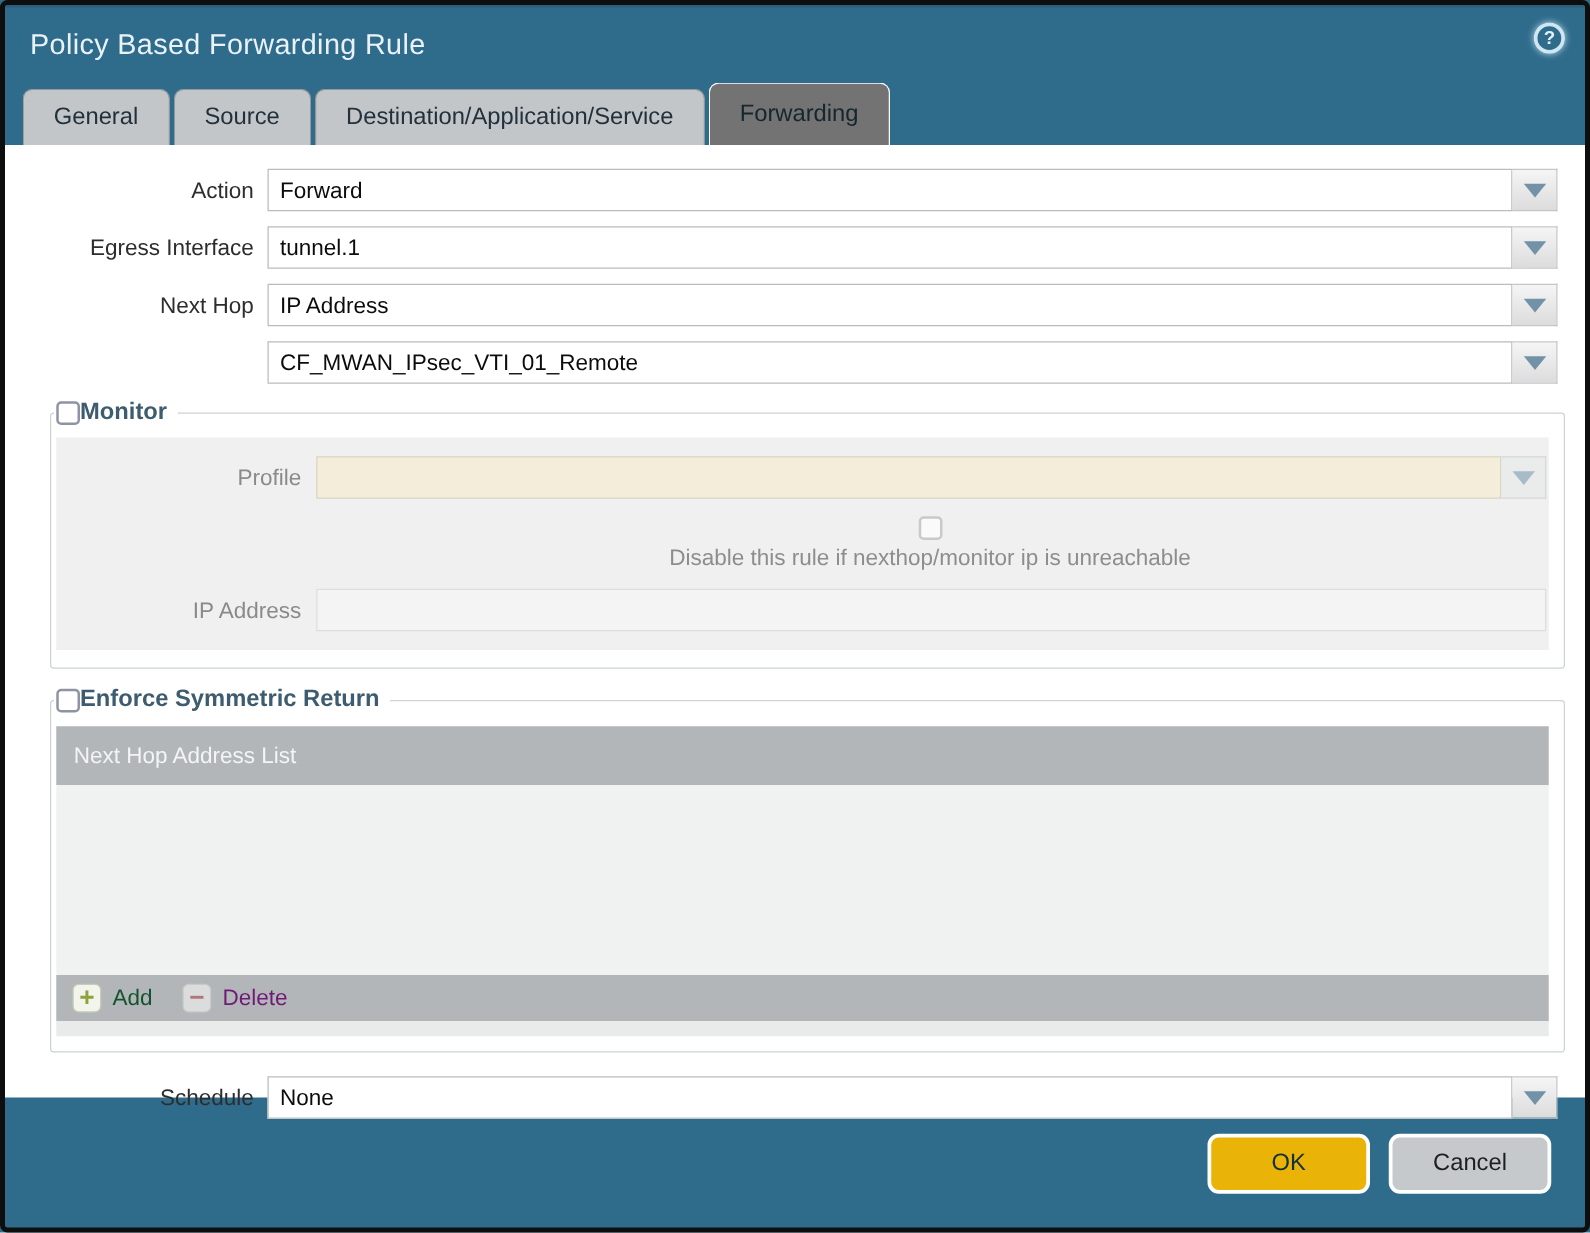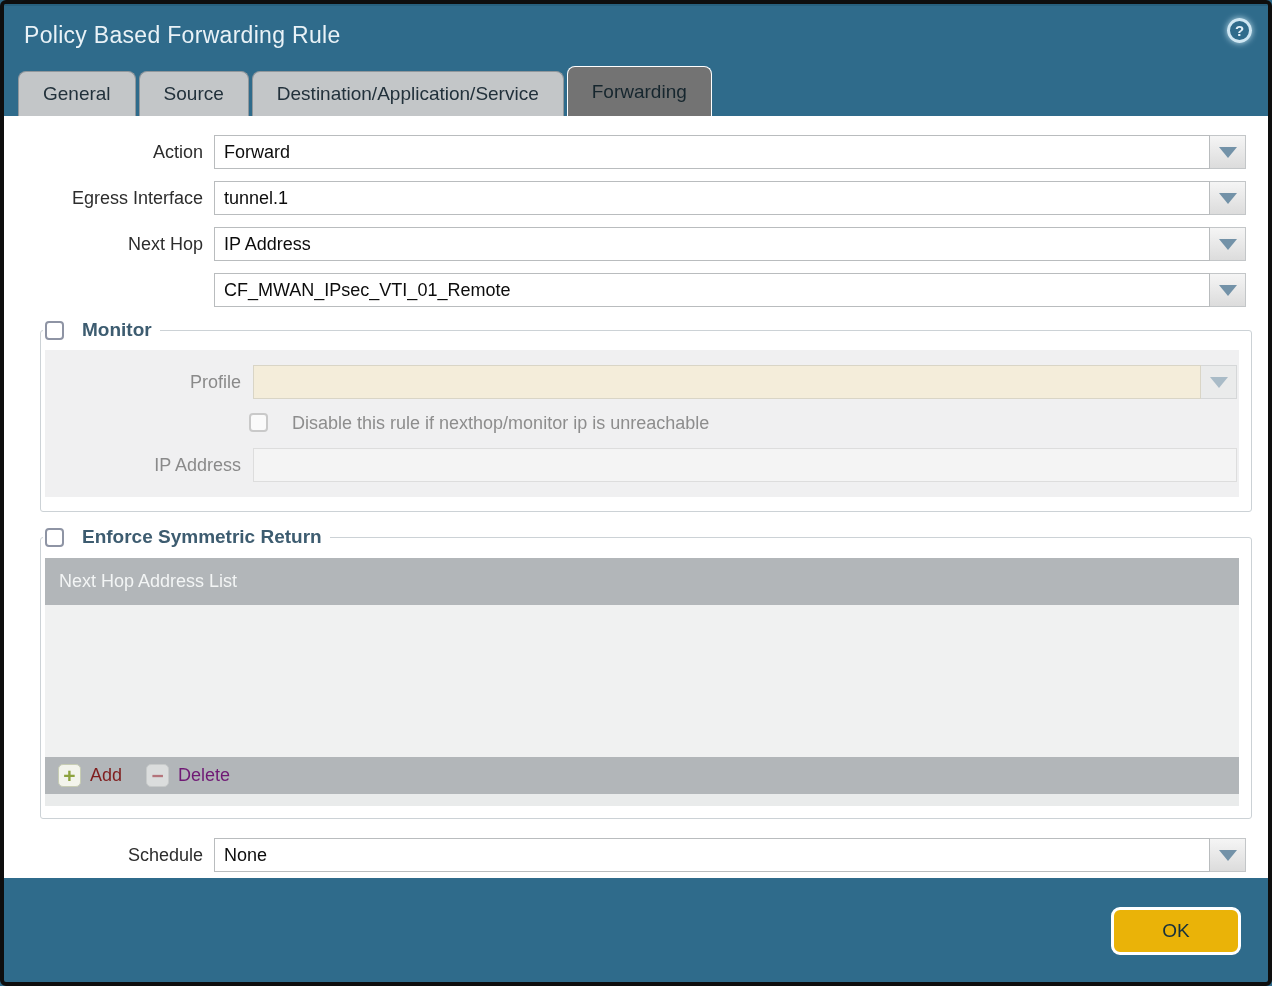--- a/index.html
+++ b/index.html
@@ -51,49 +51,49 @@
     background: linear-gradient(#f5f5f5, #dcdcdc);
     border: 1px solid #c3c6c8; border-left: none;
     display: flex; align-items: center; justify-content: center; cursor: pointer;
   }
   .dd-arrow { width: 0; height: 0; border-left: 9px solid transparent; border-right: 9px solid transparent; border-top: 11px solid #7392a8; }
   .dd-btn.disabled { background: #eaebeb; border-color: #d5d7d8; }
   .dd-btn.disabled .dd-arrow { border-top-color: #a9bbc7; }
 
   
   fieldset { margin: 6px 16px 14px 36px; border: 1px solid #ccd2d6; border-radius: 3px; padding: 0 12px 12px 2px; }
-  legend { display: flex; align-items: center; gap: 18px; padding: 0 8px 0 2px; margin-left: 0; }
+  legend { display: flex; align-items: center; gap: 0; padding: 0 8px 0 2px; margin-left: 0; }
   .legend-text { font-size: 19px; font-weight: bold; color: #3d5c70; }
   .checkbox { width: 19px; height: 19px; border: 2px solid #8e94a4; border-radius: 4px; background: #fff; flex: none; cursor: pointer; }
 
   .monitor-panel { background: #f0f0f1; margin: 9px 0 2px 2px; padding: 15px 0 15px; }
   .m-row { display: flex; align-items: center; margin: 0 2px 14px 0; }
   .m-row:last-child { margin-bottom: 0; }
   .m-label { flex: none; width: 208px; text-align: right; padding-right: 12px; font-size: 18px; color: #8a8a8a; }
   .input.cream { background: #f4edda; border-color: #d9d5c6; }
   .input.gray-disabled { background: #f4f4f4; border-color: #dddddd; }
-  .chk-row { display: flex; align-items: flex-start; gap: 24px; margin: 0 0 14px 204px; }
+  .chk-row { display: flex; align-items: center; gap: 4px; margin: 0 0 14px 204px; flex-direction: column; }
   .checkbox.light { border-color: #c9c9c9; background: #fafafa; }
   .chk-text { font-size: 18px; color: #8d8d8d; }
 
   
   .nh-table { margin: 10px 0 0 2px; }
   .t-header { background: #b2b6b9; color: #f3f5f5; font-size: 18px; padding: 13px 14px; }
   .t-body { height: 152px; background: #f0f1f1; }
   .t-footer { background: #b2b6b9; display: flex; align-items: center; gap: 24px; padding: 7px 13px; }
   .tbl-btn { display: flex; align-items: center; gap: 9px; cursor: pointer; }
   .icon-sq {
     width: 23px; height: 23px; border-radius: 5px;
     display: flex; align-items: center; justify-content: center;
     font-size: 21px; font-weight: bold; line-height: 1;
   }
   .icon-sq.add { background: #f3f4ec; border: 1px solid #c7cdb4; color: #8da33e; }
   .icon-sq.del { background: #dbdddd; border: 1px solid #c7caca; color: #b4747b; }
   .tbl-btn-label { font-size: 18px; }
-  .tbl-btn.add-btn .tbl-btn-label { color: #7f1d1d; }
+  .tbl-btn.add-btn .tbl-btn-label { color: #14532d; }
   .tbl-btn.del-btn { cursor: default; }
   .tbl-btn.del-btn .tbl-btn-label { color: #701a75; }
   .t-strip { height: 12px; background: #e9ebeb; }
 
   .schedule-row { margin-top: 19px; }
 
   
   .footer { flex: 1; position: relative; }
   .footer-buttons { position: absolute; top: 29px; right: 27px; display: flex; gap: 15px; }
   .btn {
@@ -229,14 +229,15 @@
         <span class="dd-arrow"></span>
       </div>
     </div>
   </div>
 
 </div>
 
 <div class="footer">
   <div class="footer-buttons">
     <button class="btn btn-ok">OK</button>
+    <button class="btn btn-cancel">Cancel</button>
   </div>
 </div>
 
 </body></html>

